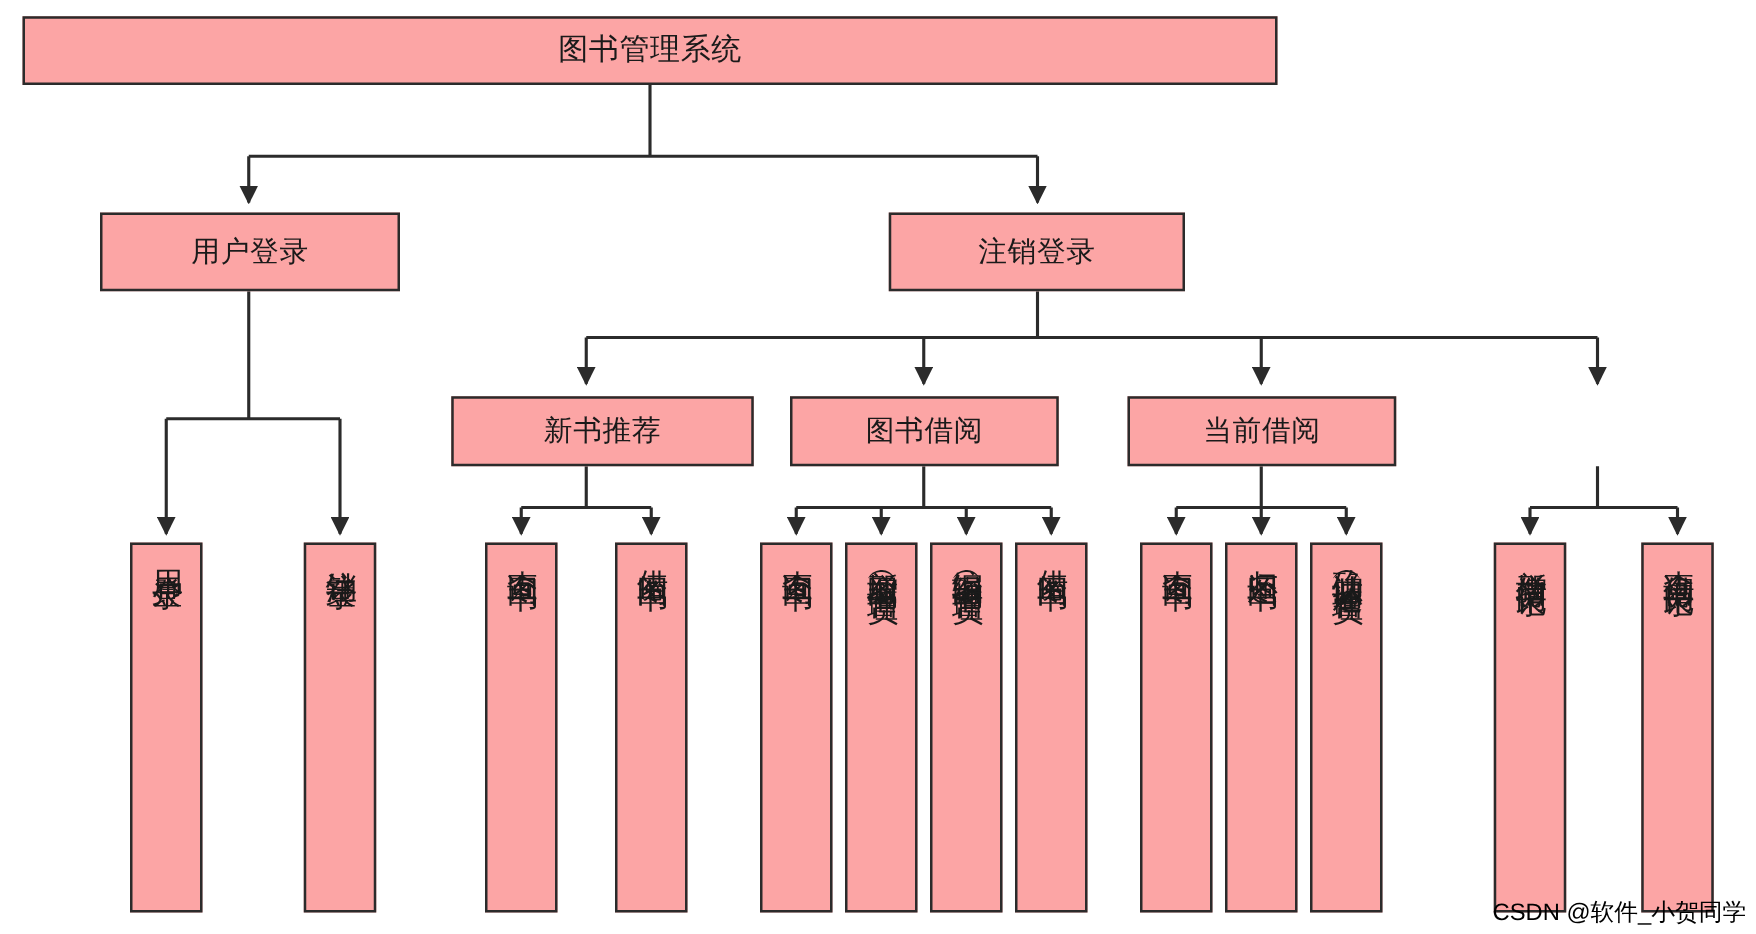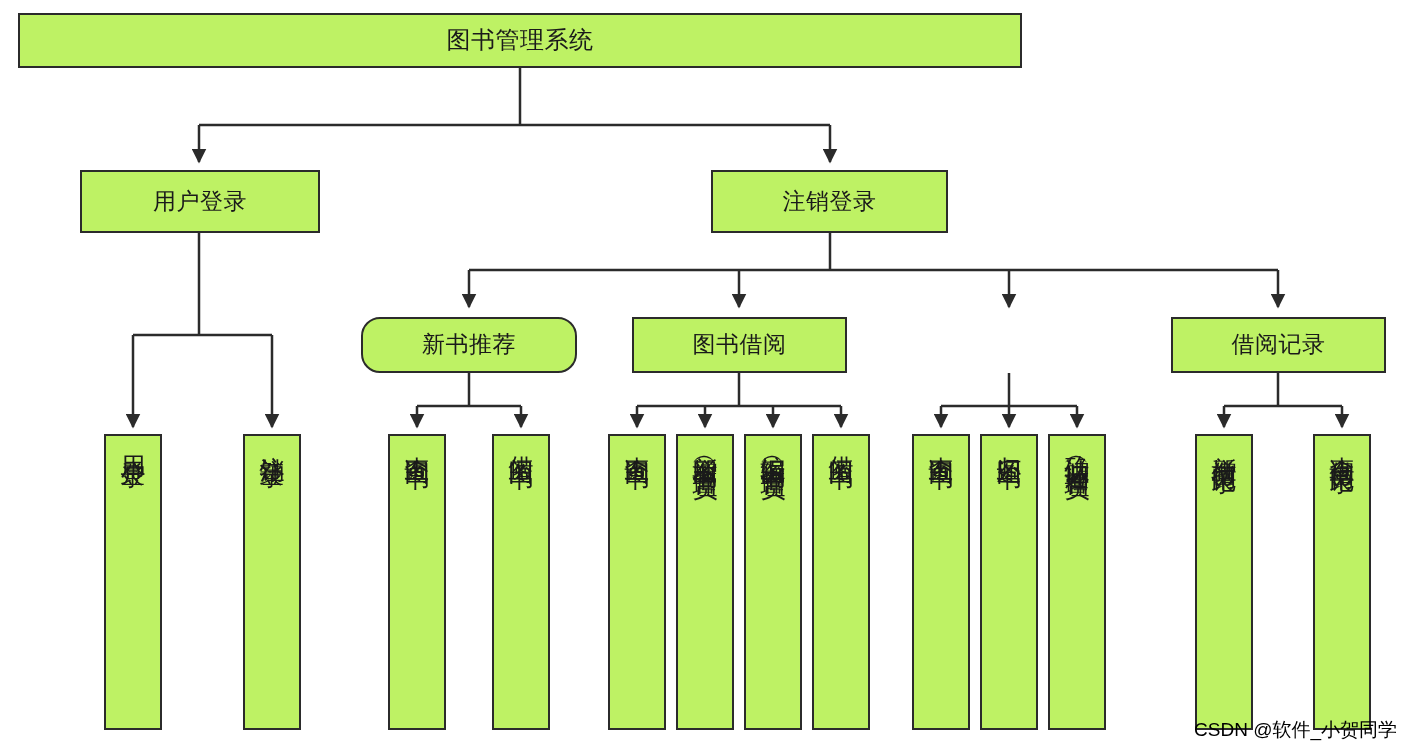--- a/index.html
+++ b/index.html
@@ -22,21 +22,21 @@
   svg.connectors {
     position: absolute;
     left: 0;
     top: 0;
     width: 1405px;
     height: 747px;
   }
   .node {
     position: absolute;
     box-sizing: border-box;
-    background: #bef264;
+    background: #fca5a5;
     border: 2.5px solid #2b2b2b;
     display: flex;
     align-items: center;
     justify-content: center;
     z-index: 2;
   }
   .node .label {
     color: #1a1a1a;
     text-align: center;
     line-height: 1.12;
@@ -135,28 +135,28 @@
     <span class="label">图书管理系统</span>
   </div>
 
   <div class="node horiz" style="left:80px; top:170px; width:240px; height:63px;">
     <span class="label">用户登录</span>
   </div>
   <div class="node horiz" style="left:711px; top:170px; width:237px; height:63px;">
     <span class="label">注销登录</span>
   </div>
 
-  <div class="node horiz" style="left:361px; top:317px; width:216px; height:56px;border-radius:19px;">
+  <div class="node horiz" style="left:361px; top:317px; width:242px; height:56px;">
     <span class="label">新书推荐</span>
   </div>
   <div class="node horiz" style="left:632px; top:317px; width:215px; height:56px;">
     <span class="label">图书借阅</span>
   </div>
-  <div class="node horiz" style="left:1171px; top:317px; width:215px; height:56px;">
-    <span class="label">借阅记录</span>
+  <div class="node horiz" style="left:902px; top:317px; width:215px; height:56px;">
+    <span class="label">当前借阅</span>
   </div>
 
   <div class="node vert" style="left:104px; top:434px; width:58px; height:296px;">
     <span class="label">用户登录</span>
   </div>
   <div class="node vert" style="left:243px; top:434px; width:58px; height:296px;">
     <span class="label">注销登录</span>
   </div>
 
   <div class="node vert" style="left:388px; top:434px; width:58px; height:296px;">

